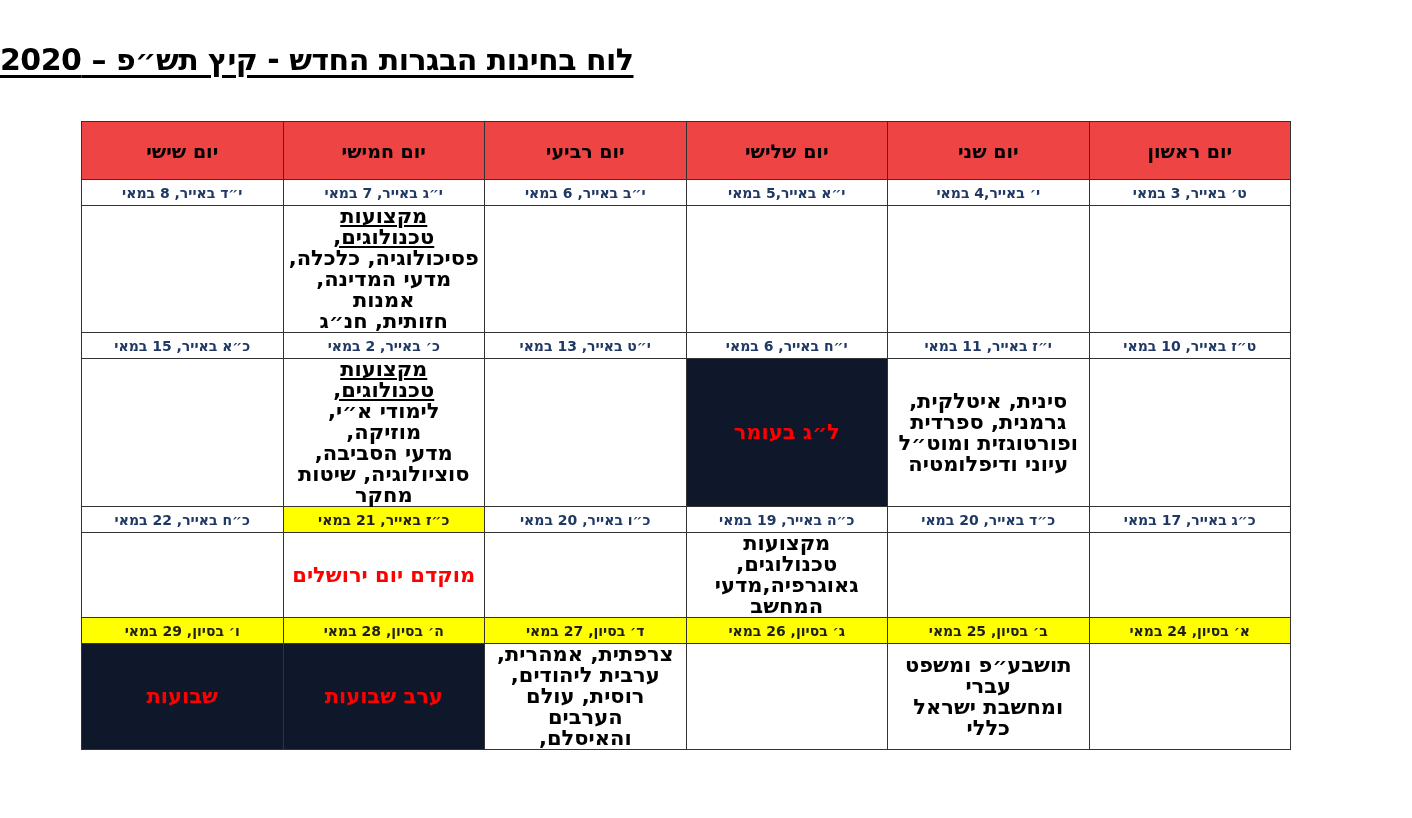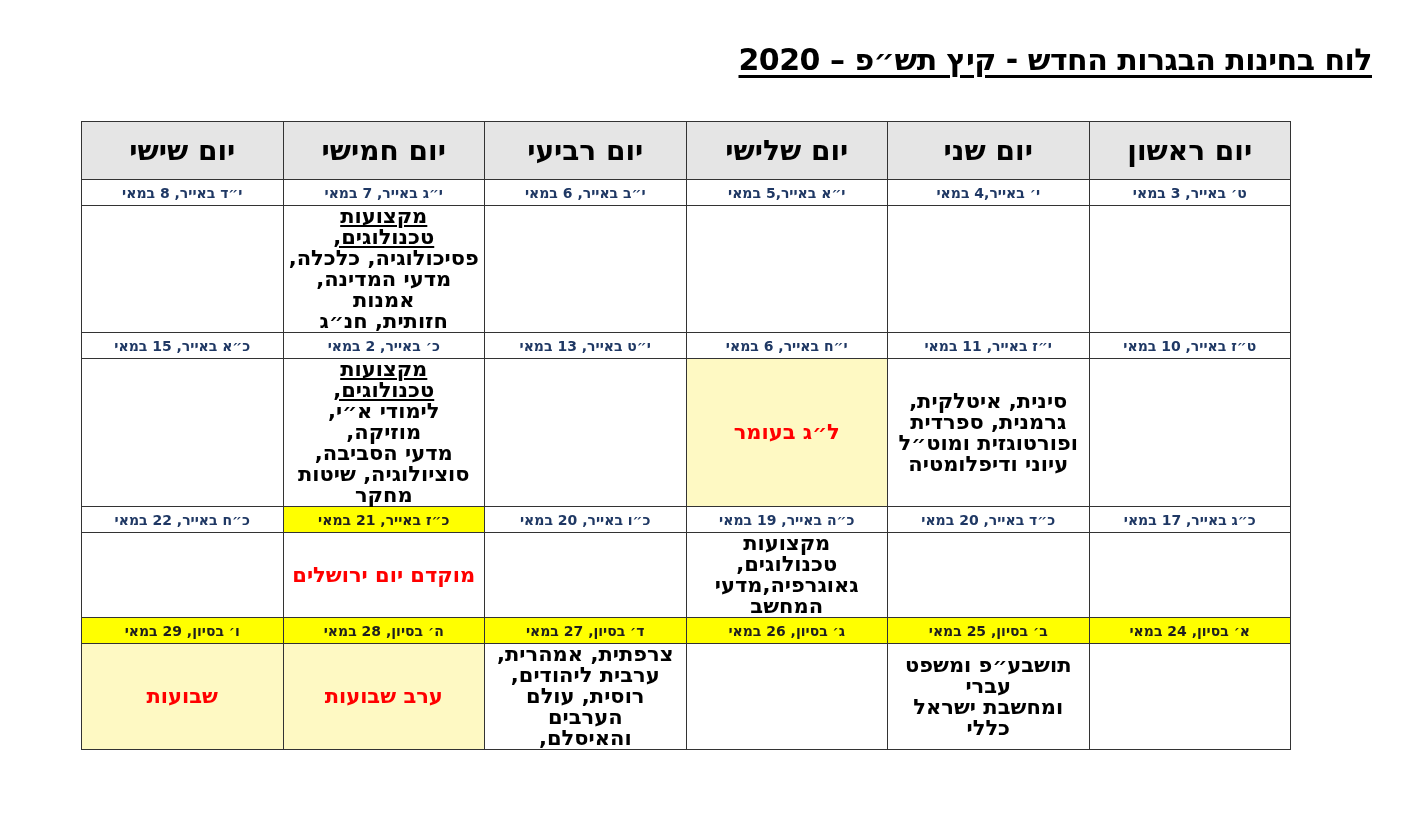--- a/index.html
+++ b/index.html
@@ -1,31 +1,31 @@
 <!DOCTYPE html>
 <html><head>
 <meta charset="utf-8">
 <style>
   html, body { margin: 0; padding: 0; background: #ffffff; }
   body { width: 1412px; height: 818px; position: relative; overflow: hidden;
          font-family: "DejaVu Sans", sans-serif; }
-  .title { position: absolute; top: 42px; left: 0; width: 1372px; text-align: right;
+  .title { position: absolute; top: 42px; left: 0; width: 1372px; text-align: left;
            direction: rtl; font-weight: bold; font-size: 30px; color: #000;
            text-decoration: underline; text-underline-offset: 5px; text-decoration-thickness: 3px;
            font-family: "DejaVu Sans", sans-serif; letter-spacing: -0.5px; }
   table.sched { position: absolute; left: 81px; top: 121px; width: 1210px;
                 border-collapse: collapse; direction: rtl; table-layout: fixed; }
   table.sched td, table.sched th { border: 1px solid #333; text-align: center; vertical-align: middle;
                 padding: 0 4px; }
-  th.day { background: #e5e5e5; height: 57px; vertical-align: top; padding-top: 2px;
-           font-size: 28px; font-weight: bold; color: #000; }
+  th.day { background: #ef4444; height: 57px; vertical-align: top; padding-top: 2px;
+           font-size: 19px; font-weight: bold; color: #000; }
   td.date { height: 25px; font-size: 14px; font-weight: bold; color: #1f3864; background: #fff; }
   td.date.yellow { background: #ffff00; color: #1f1f1f; }
   td.content { font-size: 21px; font-weight: bold; color: #000; line-height: 21px; background: #fff; }
-  td.content.gray { background: #fef9c3; }
+  td.content.gray { background: #0f172a; }
   td.content .red { color: #ff0000; }
   .ul { text-decoration: underline; }
   tr.r1 td.content { height: 96px; }
   tr.r2 td.content { height: 105px; }
   tr.r3 td.content { height: 80px; }
   tr.r4 td.content { height: 94px; }
   .line { display: block; }
 </style>
 </head>
 <body>

